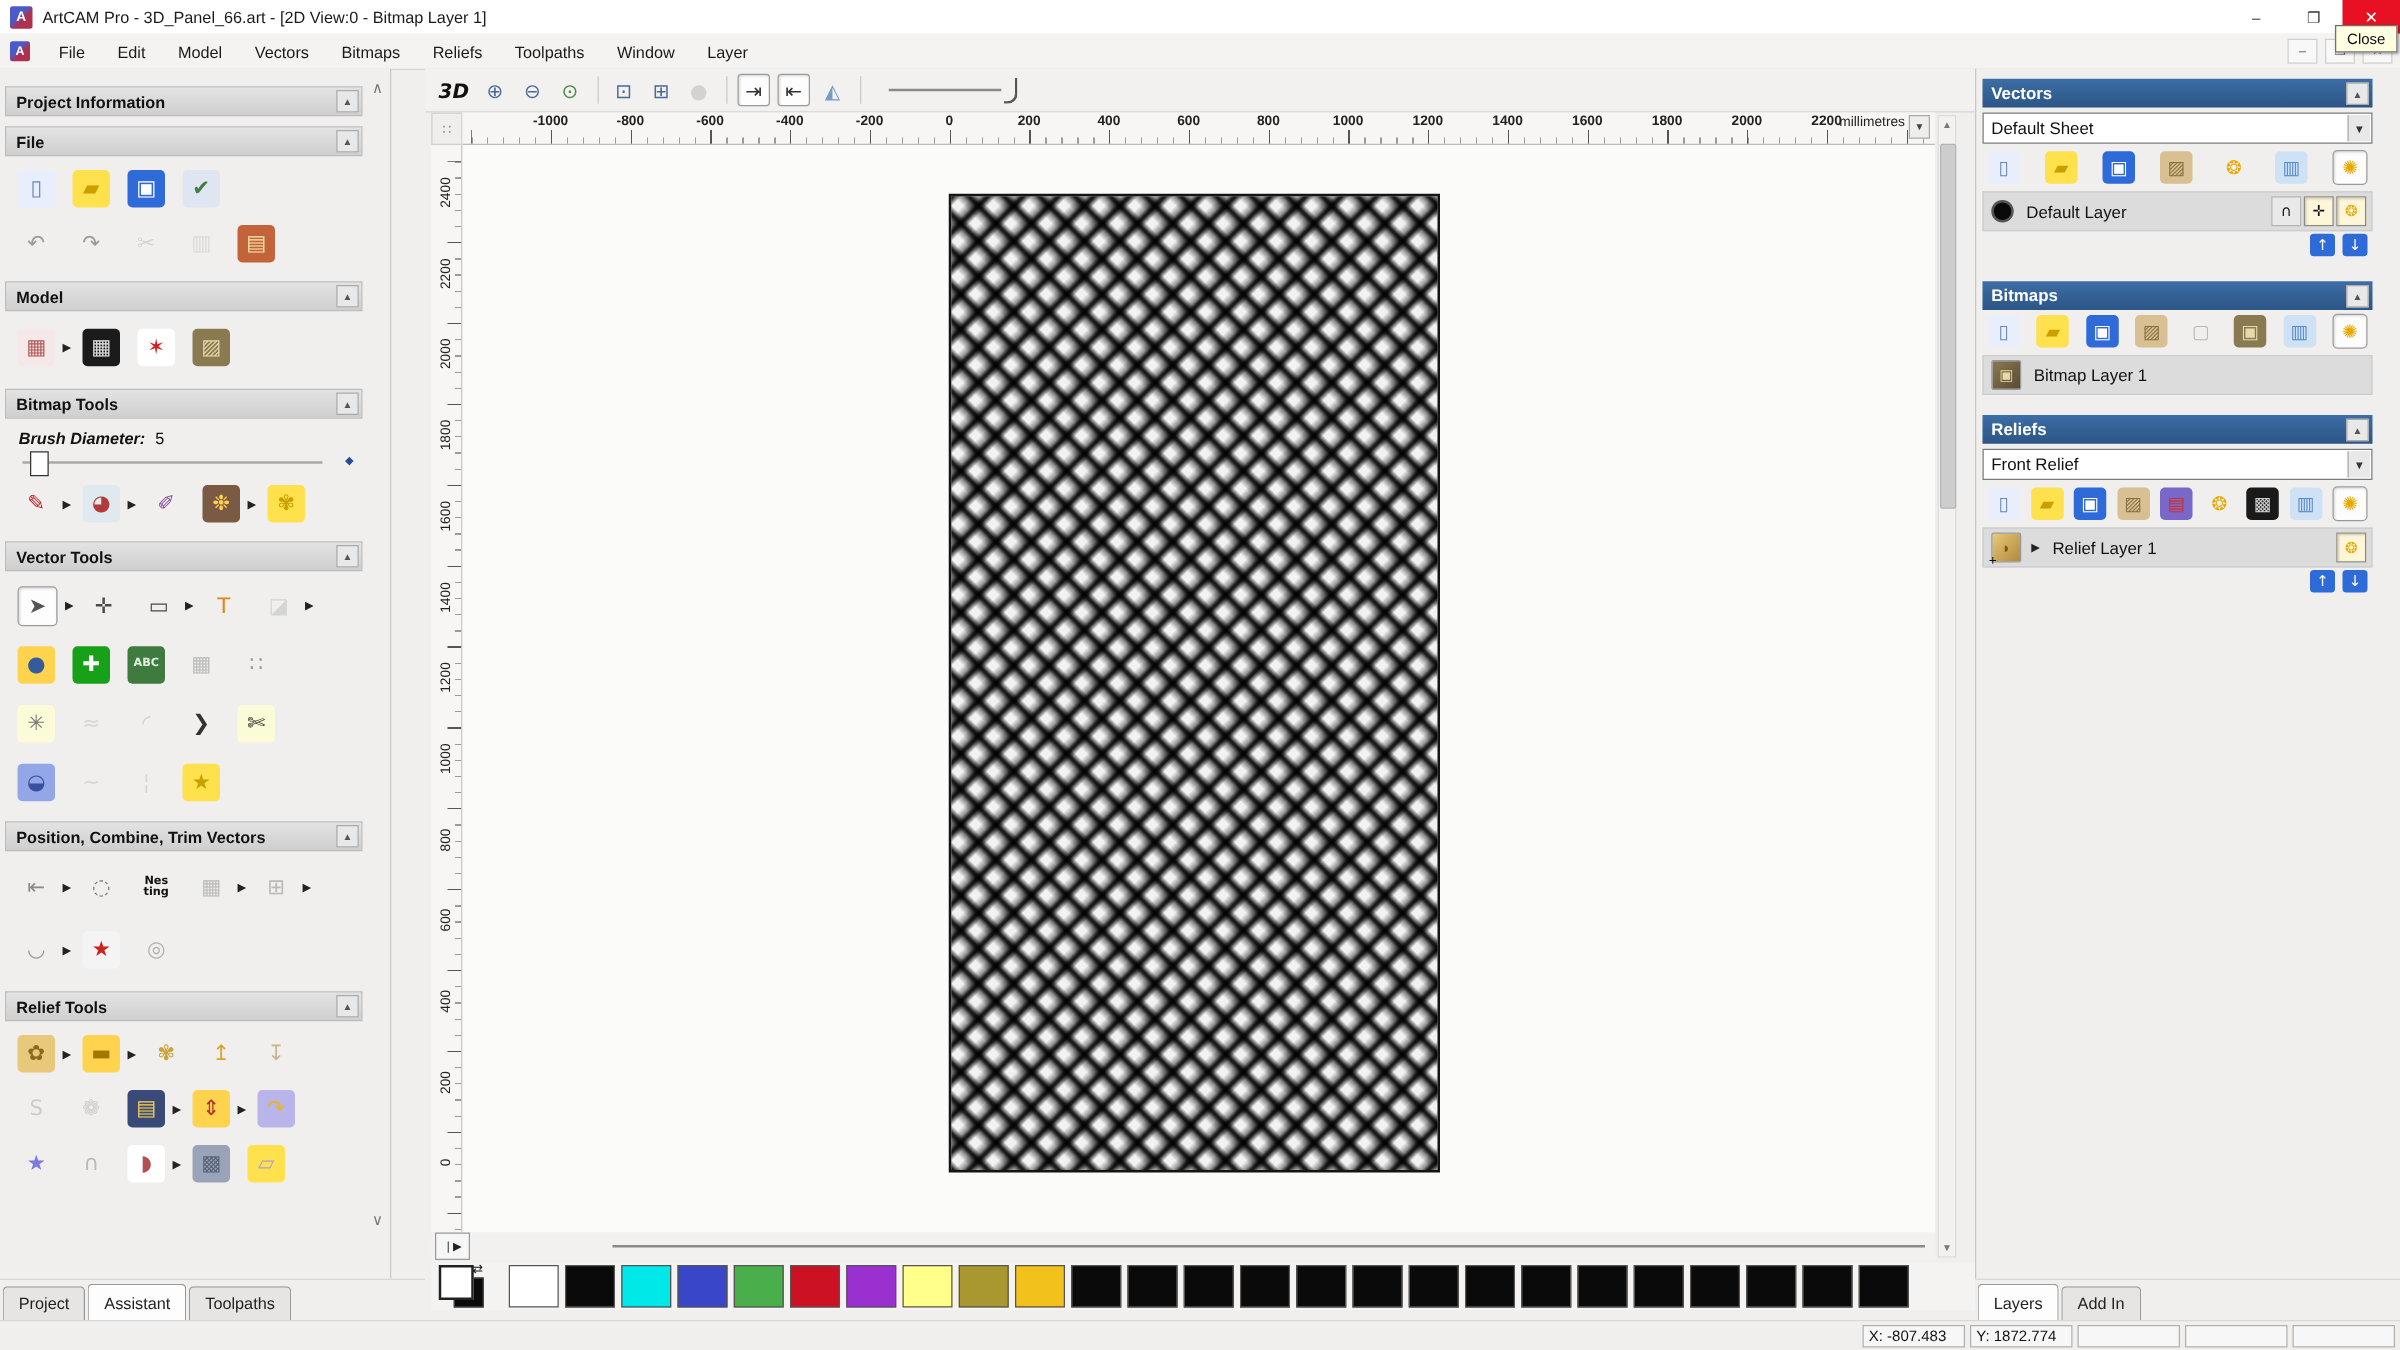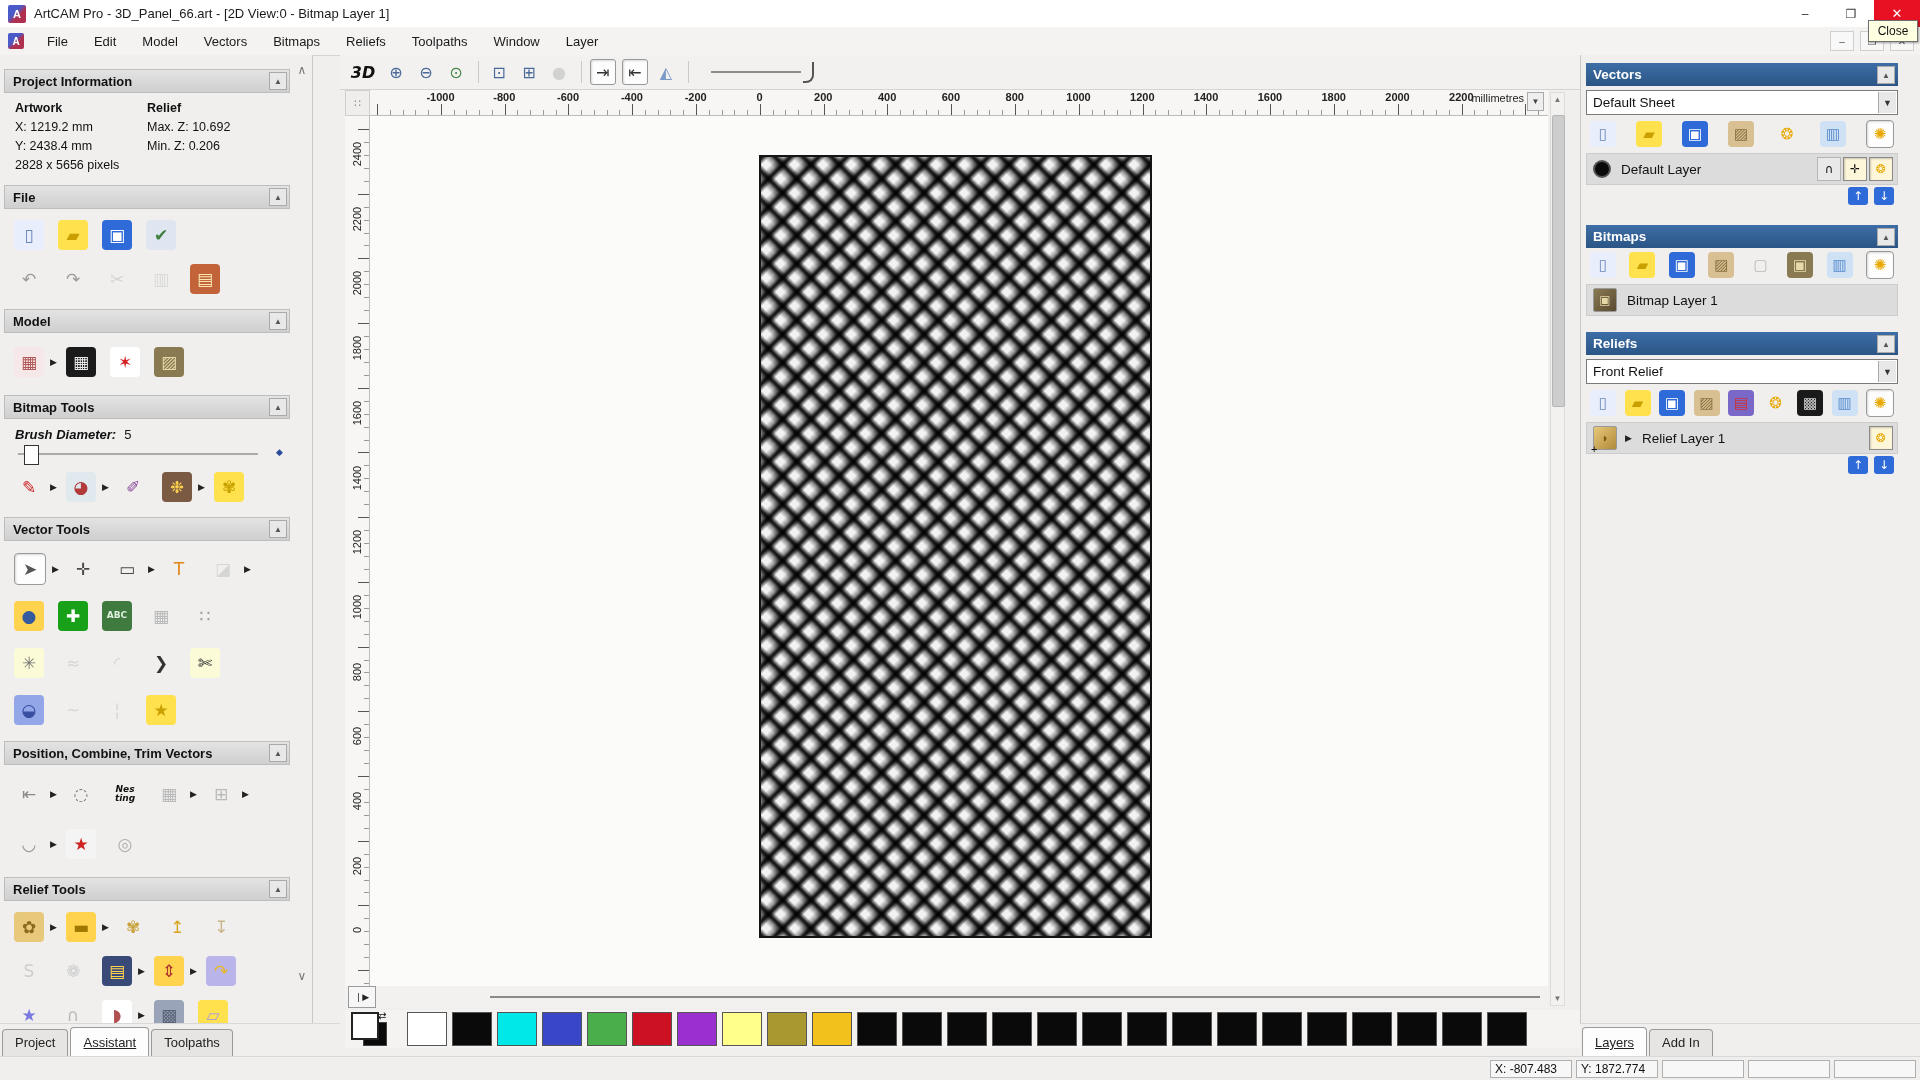--- a/index.html
+++ b/index.html
@@ -42,21 +42,21 @@
   #brush-slider{position:relative;height:18px;margin:0 0 2px 0;}
   #brush-slider .track{position:absolute;left:18px;top:8px;width:240px;height:2px;background:#aaa;}
   #brush-slider .handle{position:absolute;left:24px;top:0;width:13px;height:18px;background:#fdfdfd;border:1.5px solid #333;}
   #brush-slider .marker{position:absolute;left:276px;top:2px;color:#2a4a9a;font-size:9px;}
   #left-rail{position:absolute;right:2px;top:8px;bottom:40px;width:16px;display:flex;flex-direction:column;justify-content:space-between;align-items:center;color:#777;font-size:12px;}
   
   .tabbar{position:absolute;height:33px;display:flex;align-items:flex-end;padding-left:2px;background:#f0efee;border-top:1px solid #d8d8d8;box-sizing:border-box;}
   #left-tabs{left:0;top:1023px;width:340px;}
   #right-tabs{left:1580px;top:1023px;width:340px;}
   .tab{border:1px solid #9a9a9a;border-bottom:none;border-radius:4px 4px 0 0;background:#e6e5e3;padding:5px 12px 6px 12px;margin-right:2px;font-size:13px;color:#222;}
-  .tab.active{background:#fdfdfd;padding-top:7px;position:relative;z-index:2;text-decoration:underline;}
+  .tab.active{background:#fdfdfd;padding-top:7px;position:relative;z-index:2;}
   
   #view-toolbar{position:absolute;left:340px;top:55px;width:1240px;height:35px;background:#f2f1f0;border-bottom:1px solid #d5d4d2;display:flex;align-items:center;padding-left:8px;box-sizing:border-box;}
   #view-toolbar .ic{width:24px;height:24px;font-size:16px;margin-right:6px;border-radius:3px;}
   #view-toolbar .sep{width:1px;height:22px;background:#c9c9c9;margin:0 8px 0 4px;}
   #view-toolbar .ic.lbl3d{font-weight:bold;font-size:16px;font-style:italic;width:30px;}
   #tb-slider{position:relative;width:120px;height:24px;margin-left:14px;}
   #tb-slider .line{position:absolute;left:0;top:11px;width:90px;height:2px;background:#8a8a8a;}
   #tb-slider .hook{position:absolute;left:92px;top:2px;width:9px;height:19px;border-right:2px solid #555;border-bottom:2px solid #555;border-radius:0 0 8px 0;}
   #ruler-corner{position:absolute;left:345px;top:90px;width:25px;height:26px;background:#efeeec;border:1px solid #cfcfcf;box-sizing:border-box;
      color:#8a8a8a;font-size:11px;display:flex;align-items:center;justify-content:center;}
@@ -148,30 +148,20 @@
     <span class="mdibtn">–</span>
     <span class="mdibtn">❐</span>
     <span class="mdibtn">✕</span>
   </div>
 
   <div id="left-panel">
     <div class="sec-head">
       <span>Project Information</span>
       <span class="collapse">▲</span>
     </div>
-    <div id="proj-info">
-      <span class="h">Artwork</span>
-      <span class="h">Relief</span>
-      <span>X: 1219.2 mm</span>
-      <span>Max. Z: 10.692</span>
-      <span>Y: 2438.4 mm</span>
-      <span>Min. Z: 0.206</span>
-      <span>2828 x 5656 pixels</span>
-      <span></span>
-    </div>
 
     <div class="sec-head">
       <span>File</span>
       <span class="collapse">▲</span>
     </div>
     <div class="icon-row">
         <span class="ic" style="background: rgb(232, 238, 251); color: rgb(107, 135, 184);">▯</span>
         <span class="ic" style="background: rgb(255, 225, 77); color: rgb(201, 160, 0);">▰</span>
         <span class="ic" style="background: rgb(47, 107, 216); color: rgb(255, 255, 255);">▣</span>
         <span class="ic" style="background: rgb(223, 230, 242); color: rgb(63, 127, 63);">✔</span>
@@ -256,21 +246,21 @@
       </div>
 
     <div class="sec-head">
       <span>Position, Combine, Trim Vectors</span>
       <span class="collapse">▲</span>
     </div>
     <div class="icon-row tall">
         <span class="ic" style="color: rgb(138, 138, 138);">⇤</span>
         <span class="fly">▶</span>
         <span class="ic" style="color: rgb(119, 119, 119);">◌</span>
-        <span class="ic txt" style="color: rgb(17, 17, 17); font-style: italic;">Nes
+        <span class="ic txt" style="color: rgb(17, 17, 17);">Nes
 ting</span>
         <span class="ic" style="color: rgb(185, 185, 185);">▦</span>
         <span class="fly">▶</span>
         <span class="ic" style="color: rgb(185, 185, 185);">⊞</span>
         <span class="fly">▶</span>
       </div>
     <div class="icon-row tall">
         <span class="ic" style="color: rgb(154, 154, 154);">◡</span>
         <span class="fly">▶</span>
         <span class="ic" style="background: rgb(244, 244, 244); color: rgb(204, 34, 34);">★</span>

